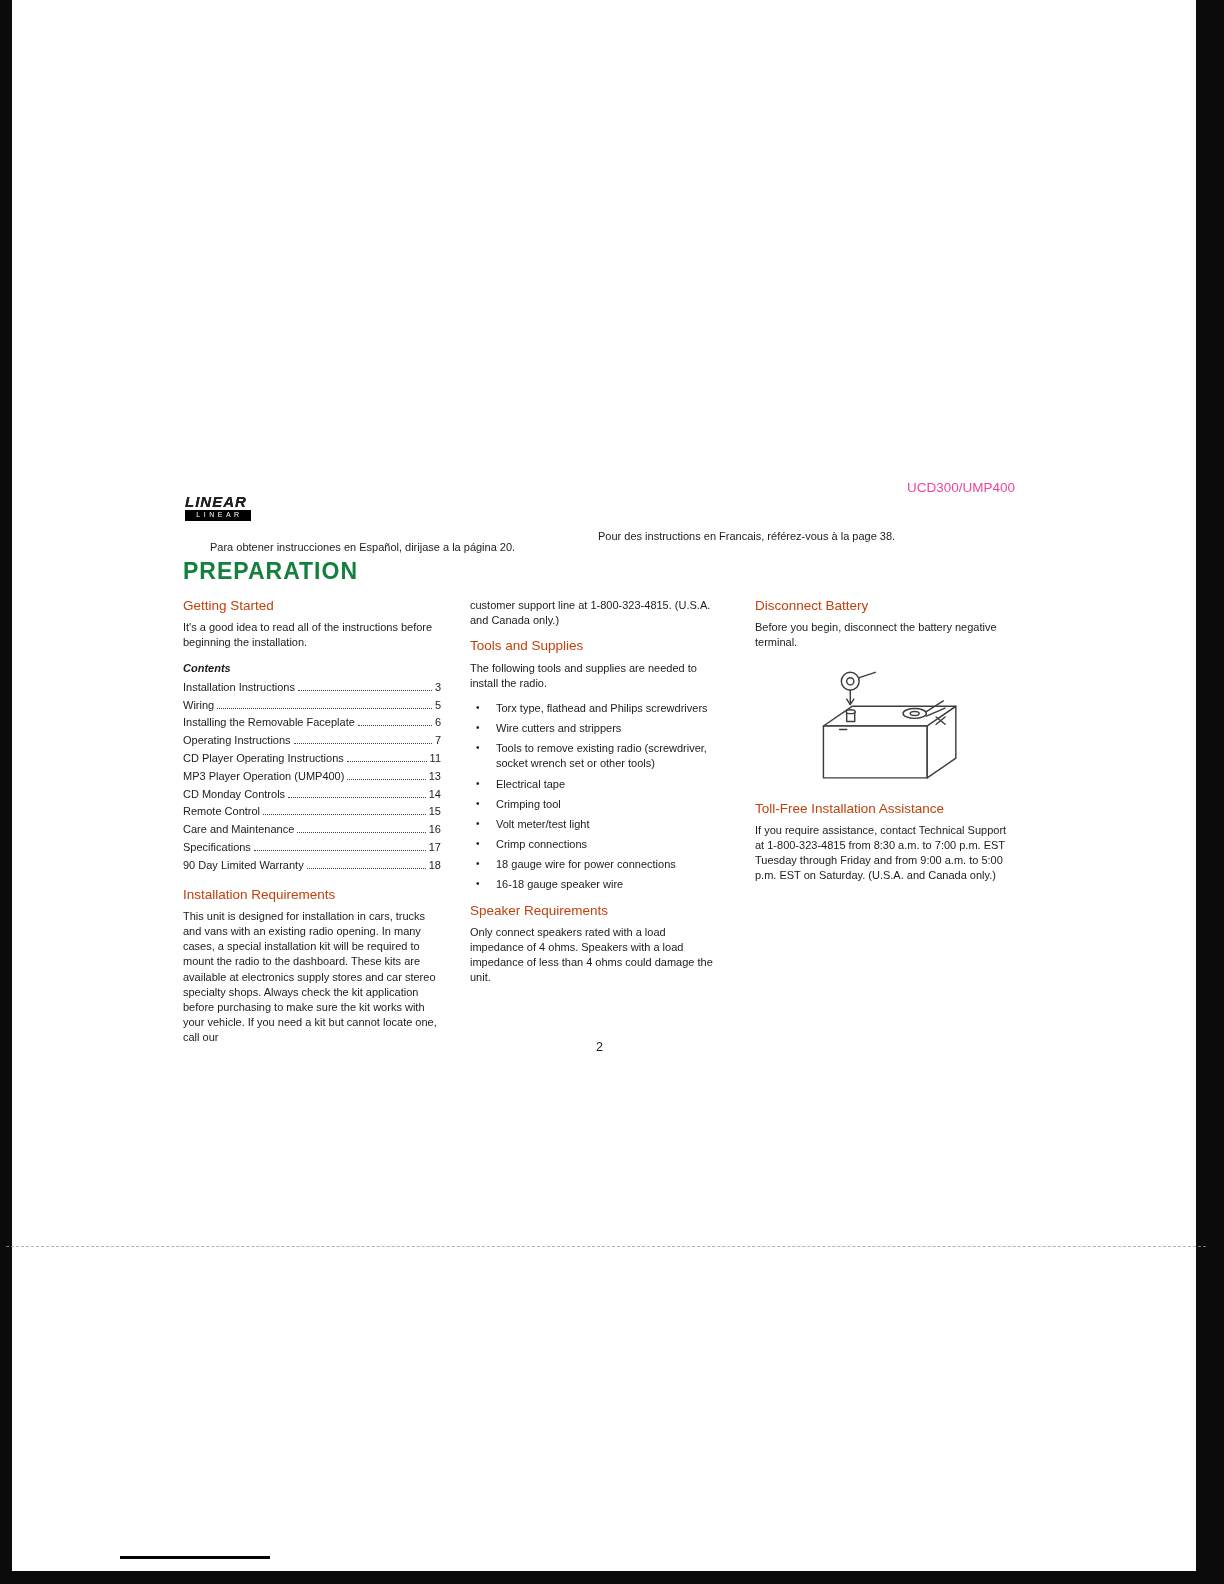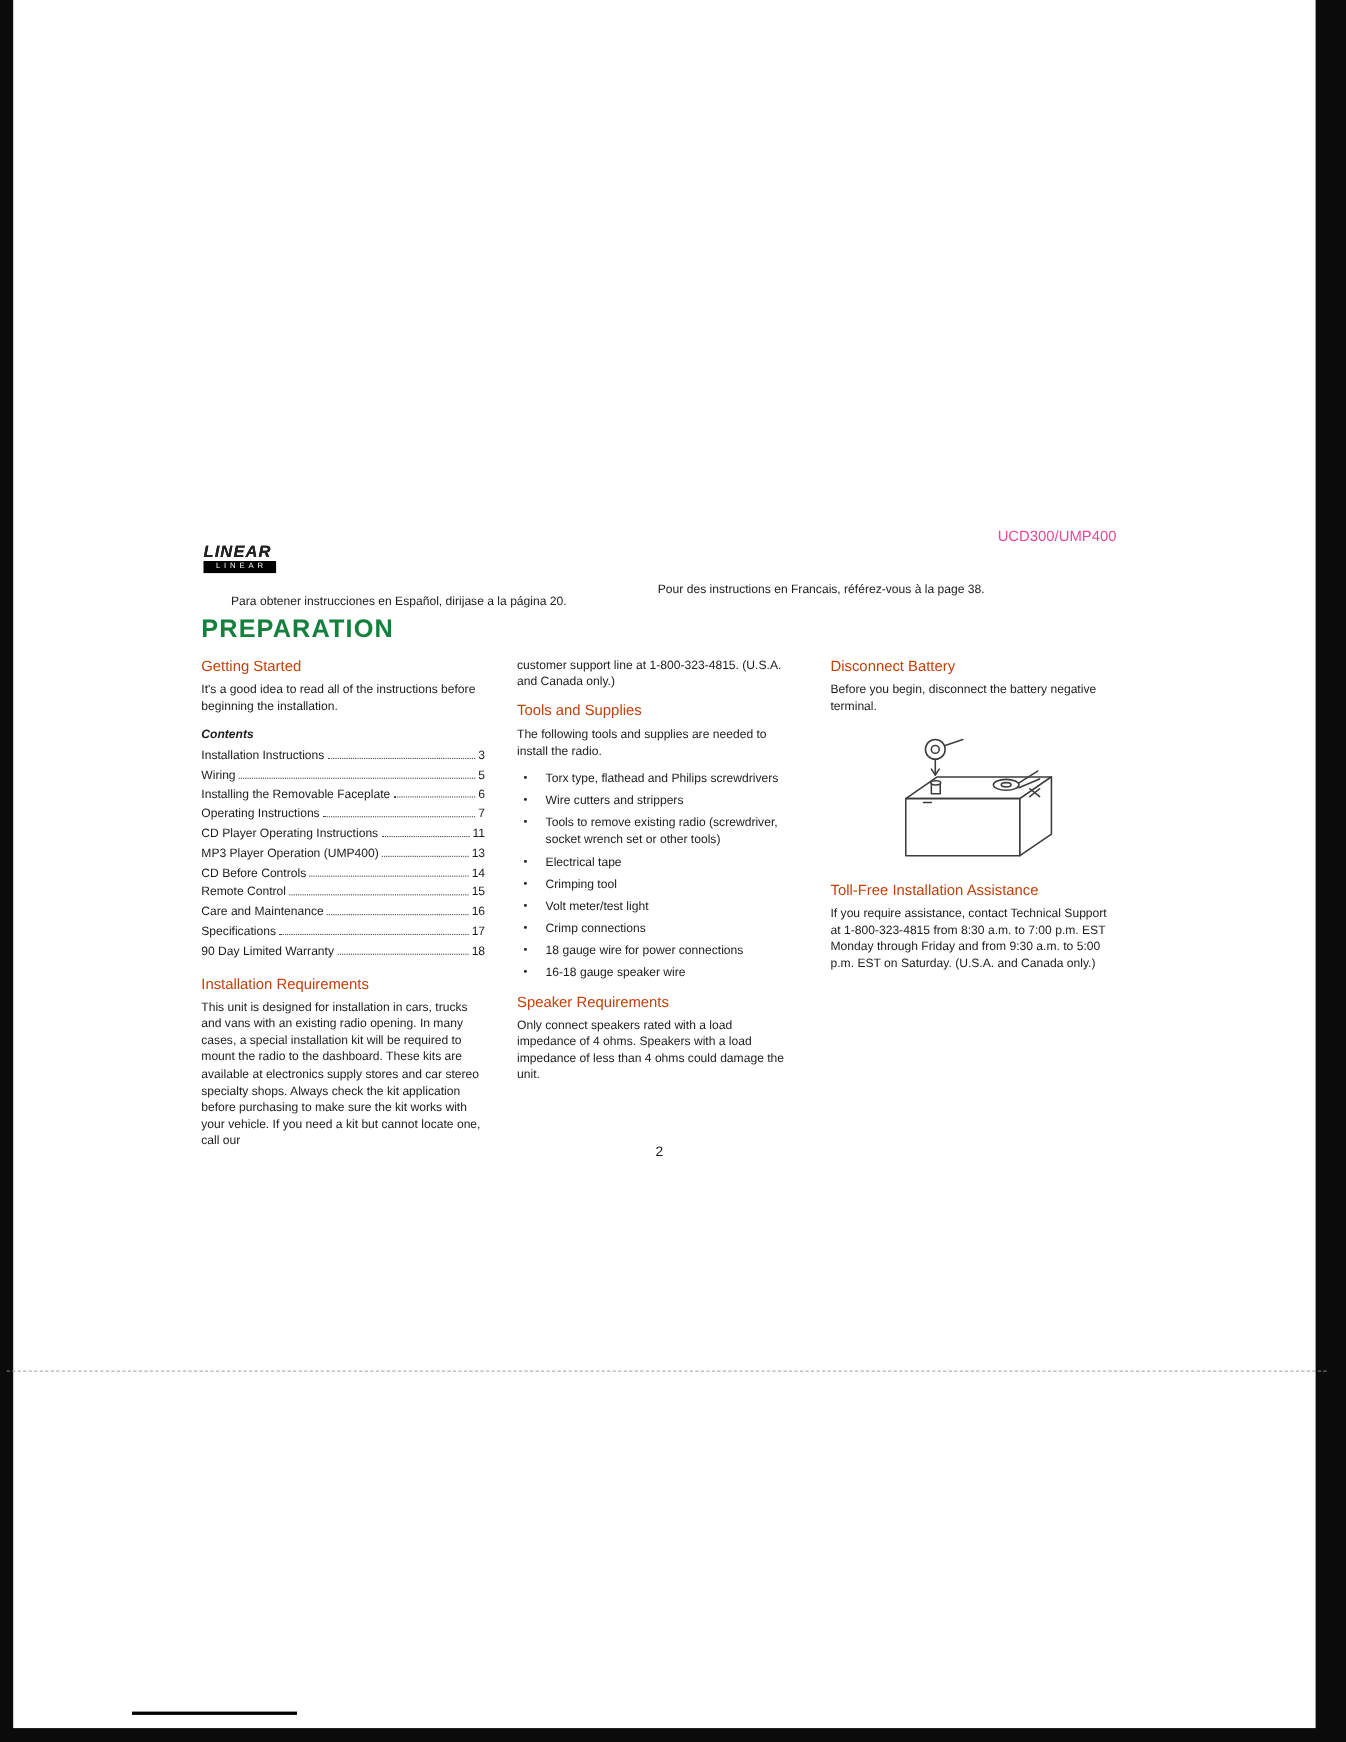--- a/index.html
+++ b/index.html
@@ -122,21 +122,21 @@
         <span class="ttl">CD Player Operating Instructions</span>
         <span class="leader"></span>
         <span class="pg">11</span>
       </div>
     <div class="toc-line">
         <span class="ttl">MP3 Player Operation (UMP400)</span>
         <span class="leader"></span>
         <span class="pg">13</span>
       </div>
     <div class="toc-line">
-        <span class="ttl">CD Before Controls</span>
+        <span class="ttl">CD Monday Controls</span>
         <span class="leader"></span>
         <span class="pg">14</span>
       </div>
     <div class="toc-line">
         <span class="ttl">Remote Control</span>
         <span class="leader"></span>
         <span class="pg">15</span>
       </div>
     <div class="toc-line">
         <span class="ttl">Care and Maintenance</span>
@@ -208,19 +208,19 @@
 
         <line x1="160" y1="58" x2="170" y2="66"></line>
         <line x1="170" y1="58" x2="160" y2="66"></line>
 
         <line x1="52" y1="72" x2="60" y2="72"></line>
       </g>
     </svg>
   </div>
 
   <h3 class="sec gap-top">Toll-Free Installation Assistance</h3>
-  <p class="body">If you require assistance, contact Technical Support at 1-800-323-4815 from 8:30 a.m. to 7:00 p.m. EST Monday through Friday and from 9:30 a.m. to 5:00 p.m. EST on Saturday. (U.S.A. and Canada only.)</p>
+  <p class="body">If you require assistance, contact Technical Support at 1-800-323-4815 from 8:30 a.m. to 7:00 p.m. EST Tuesday through Friday and from 9:00 a.m. to 5:00 p.m. EST on Saturday. (U.S.A. and Canada only.)</p>
 </div>
 
 <div class="page-num">2</div>
 
 <div class="scan-dashes"></div>
 <div class="bottom-mark"></div>
 
 </body></html>

